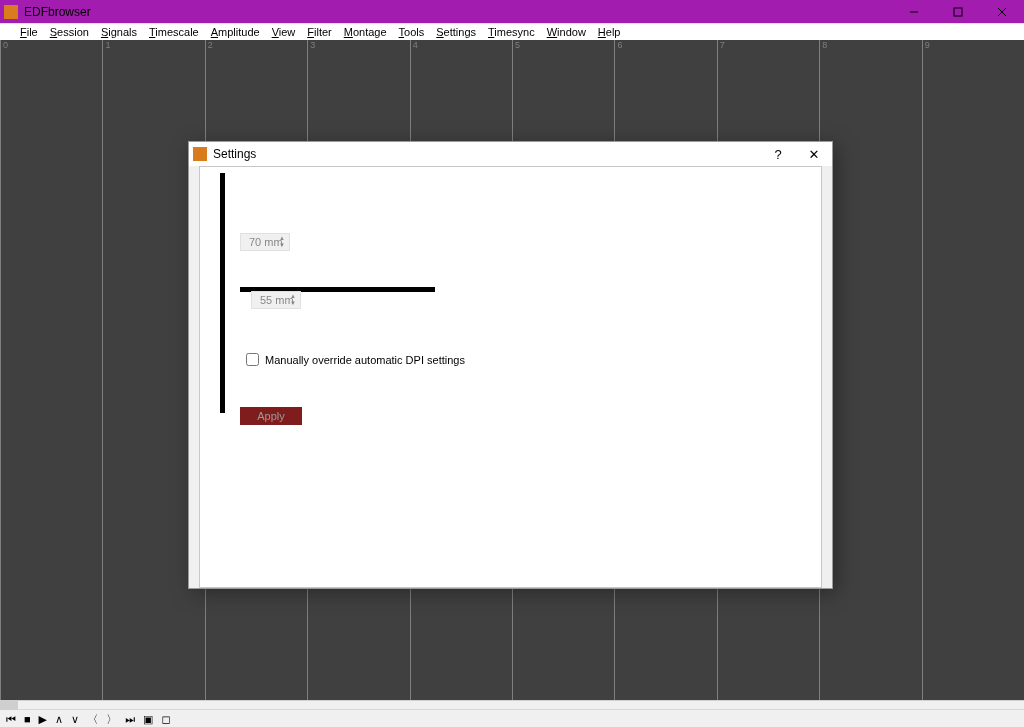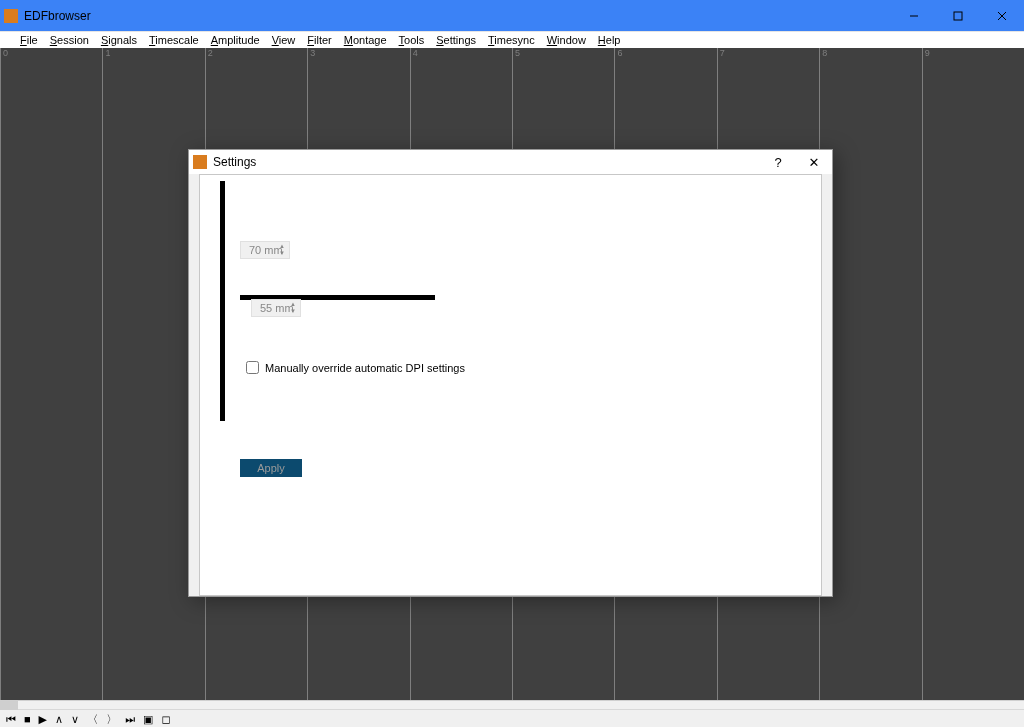--- a/index.html
+++ b/index.html
@@ -1,21 +1,21 @@
 <!DOCTYPE html>
 <html><head>
 <meta charset="utf-8">
 <style>
   * { box-sizing: border-box; margin: 0; padding: 0; font-family: "Segoe UI", Tahoma, sans-serif; }
   html, body { width: 1024px; height: 727px; overflow: hidden; background: #fff; }
 
   
   .titlebar {
-    height: 32px; display: flex; align-items: center; padding-left: 4px;
-    background: #3b82f6; border-bottom: 1px solid #e5e5e5;
+    height: 24px; display: flex; align-items: center; padding-left: 4px;
+    background: #a21caf; border-bottom: 1px solid #e5e5e5;
   }
   .titlebar .app-icon {
     width: 14px; height: 14px; background: #d97c1e; margin-right: 6px;
     display: inline-block;
   }
   .titlebar .title-text { font-size: 12px; color: #000; }
   .titlebar .win-controls { margin-left: auto; display: flex; }
   .titlebar .win-btn {
     width: 44px; height: 24px; display: flex; align-items: center; justify-content: center;
     font-size: 12px; color: #000; cursor: default;
@@ -132,24 +132,23 @@
 
   .chk-row {
     position: absolute; left: 46px; top: 186px; display: flex; align-items: center; gap: 6px;
     font-size: 11px; color: #000;
   }
   .chk-row input { width: 13px; height: 13px; }
 
   .apply-btn {
     position: absolute; left: 40px; top: 240px;
     width: 62px; height: 18px;
-    background: #0c4a6e; color: #9a9a9a;
+    background: #7f1d1d; color: #9a9a9a;
     font-size: 11px; text-align: center; line-height: 18px;
     cursor: default;
-    margin-top: 44px;
   }
 
   .dlg-footer {
     height: 38px; display: flex; align-items: center; justify-content: flex-end;
     padding: 0 14px;
   }
   .close-btn {
     width: 60px; height: 20px; background: #e1e1e1; border: 1px solid #adadad;
     font-size: 11px; text-align: center; line-height: 18px; cursor: default;
   }

